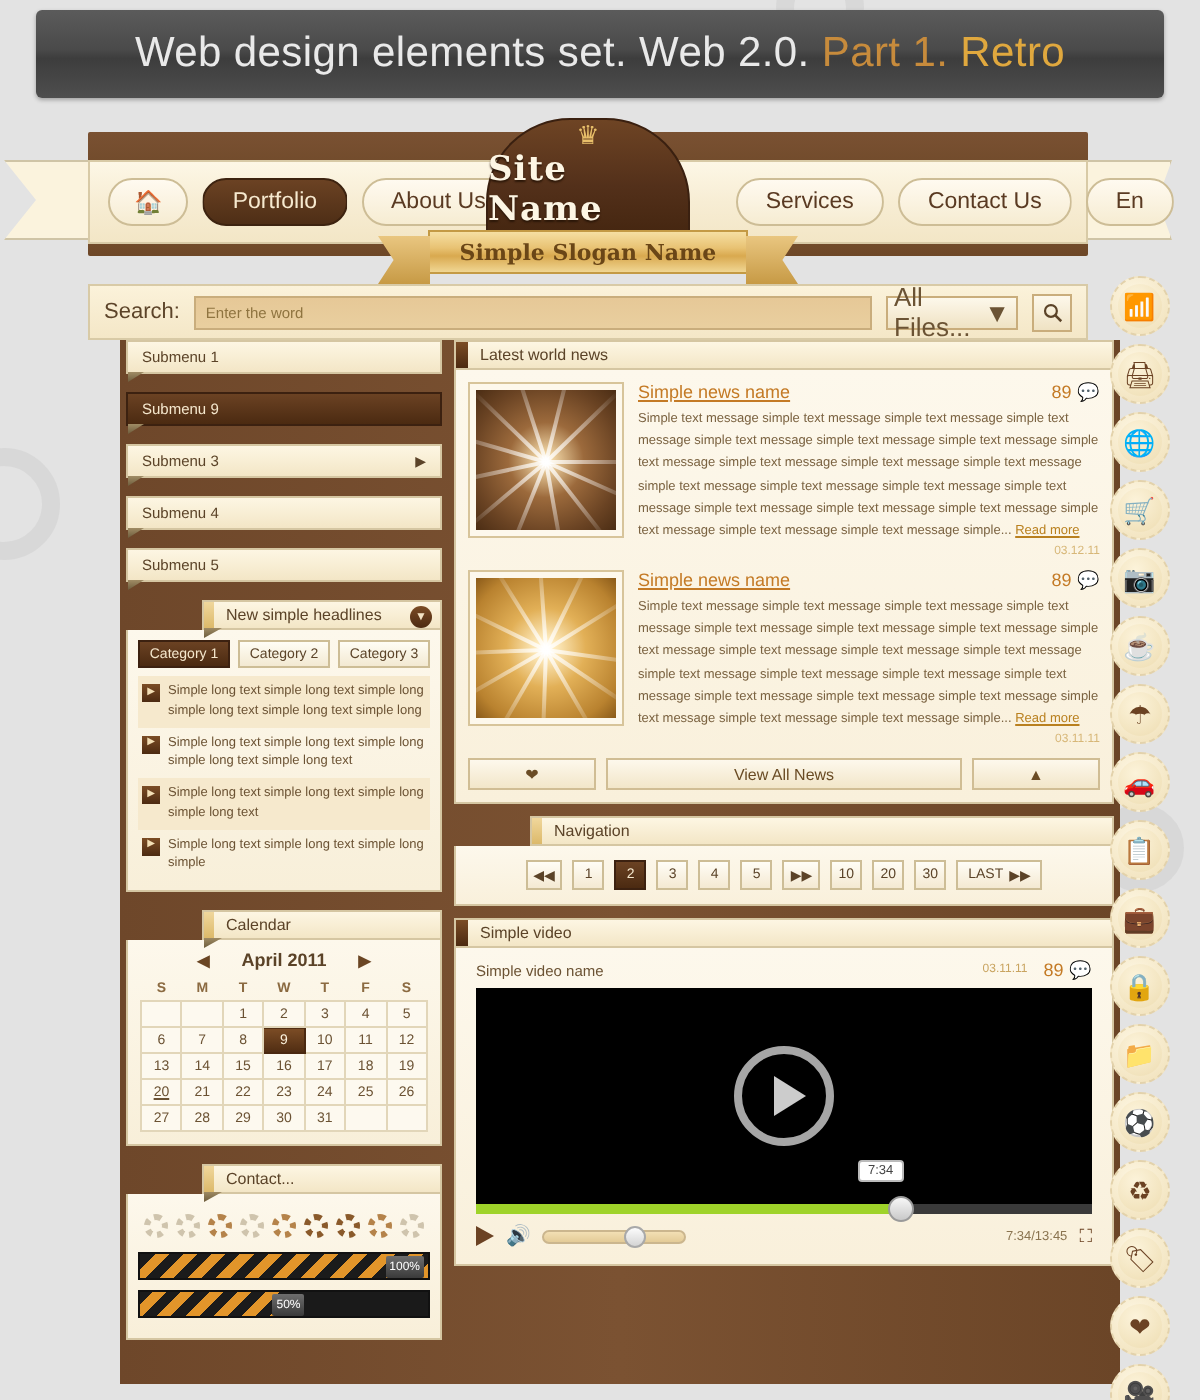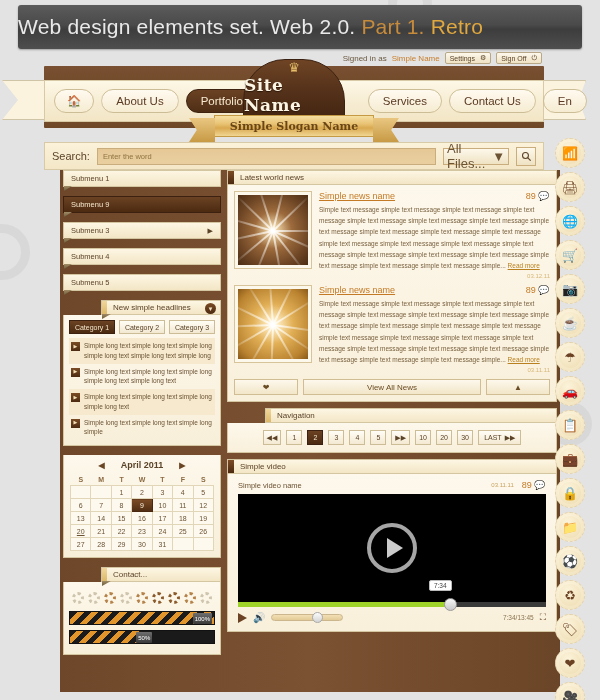--- a/index.html
+++ b/index.html
@@ -10,21 +10,21 @@
     position:relative;
   }
   
   .wm { position:absolute; border-radius:50%; border:9px solid rgba(150,150,150,.13); pointer-events:none; }
 
   
   #titlebar {
     position:absolute; left:18px; top:5px; width:564px; height:44px;
     background:linear-gradient(180deg,#5b5b5b 0%,#4a4a4a 45%,#3d3d3d 55%,#4e4e4e 100%);
     border-radius:3px;
-    display:flex; align-items:center; 
+    display:flex; align-items:center; justify-content:center;
     box-shadow:0 1px 2px rgba(0,0,0,.3);
   }
   #titlebar .t { font-size:21px; color:#e9e9e9; letter-spacing:.2px; white-space:nowrap;}
   #titlebar .o1 { color:#c78b3c; }
   #titlebar .o2 { color:#e0a83e; }
 
   
   #page { position:absolute; left:44px; top:62px; width:500px; height:630px; }
 
   
@@ -352,39 +352,27 @@
     <span>Web design elements set. Web 2.0.</span><span class="o1"> Part 1.</span><span class="o2"> Retro</span>
   </div>
 </div>
 
 <div id="page">
 
   <div class="woodband"></div>
   <div class="tail left"></div>
   <div class="tail right"></div>
 
-  <div class="signedin">
-    <span>Signed in as </span>
-      <span class="uname">Simple Name</span>
-    <span class="minibtn">
-      <span>Settings</span>
-      <span>⚙</span>
-    </span>
-    <span class="minibtn">
-      <span>Sign Off</span>
-      <span>⏻</span>
-    </span>
-  </div>
 
   <div class="navbar">
     <div class="navbtn home">
       <span>🏠</span>
     </div>
+    <div class="navbtn dark">Portfolio</div>
     <div class="navbtn">About Us</div>
-    <div class="navbtn dark">Portfolio</div>
     <div class="navspacer"></div>
     <div class="navbtn">Services</div>
     <div class="navbtn">Contact Us</div>
     <div class="navbtn">En</div>
   </div>
 
   <div class="crest">
     <div class="crown">♛</div>
     <div class="sname">Site Name</div>
   </div>
@@ -461,20 +449,24 @@
             <span>Simple long text simple long text simple long simple long text</span>
           </div>
           <div class="hline">
             <span class="hicon">▶</span>
             <span>Simple long text simple long text simple long simple</span>
           </div>
         </div>
       </div>
 
       <div class="widget" style="margin-top:9px;">
+        <div class="phead plain">
+          <span>Calendar</span>
+          <span class="pnotch"></span>
+        </div>
         <div class="wbody" style="padding:0 6px 6px;">
           <div class="caltop">
             <span class="calarrow">◀</span>
             <span>April 2011</span>
             <span class="calarrow">▶</span>
           </div>
           <table class="cal">
             <tbody>
                 <tr>
               <th>S</th>

